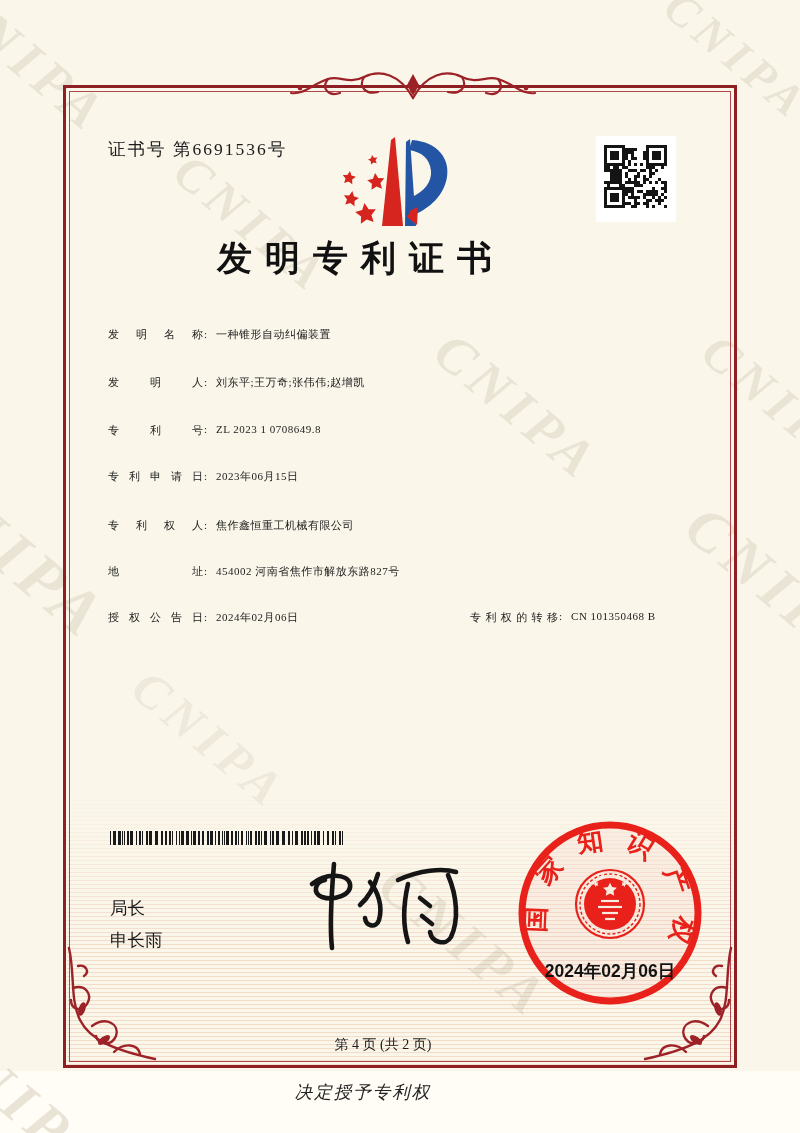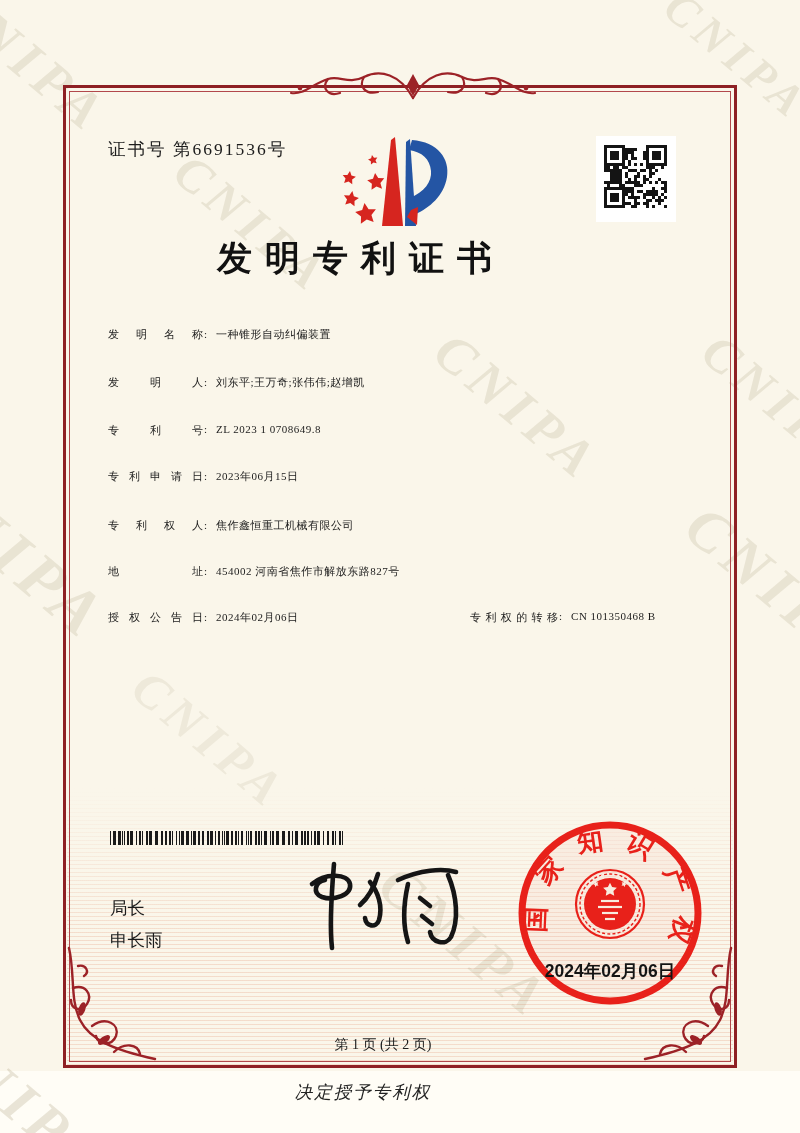--- a/index.html
+++ b/index.html
@@ -527,14 +527,14 @@
       <path d="M89,97 L105,97"></path>
       <path d="M92,103 L102,103"></path>
     </g>
   </g>
   <text font-size="26" font-weight="700" fill="#e8211a" letter-spacing="19" font-family="'Liberation Serif',serif">
     <textPath href="#sealarc" startOffset="20">国家知识产权局</textPath>
   </text>
   <text x="97" y="161" text-anchor="middle" font-size="17.5" font-weight="600" fill="#141414" font-family="'Liberation Sans',sans-serif">2024年02月06日</text>
 </svg>
 
-<div class="abs page-info">第 1 页 (共 2 页)</div>
+<div class="abs page-info">第 4 页 (共 2 页)</div>
 <div class="abs footer-note">决定授予专利权</div>
 
 </body></html>

